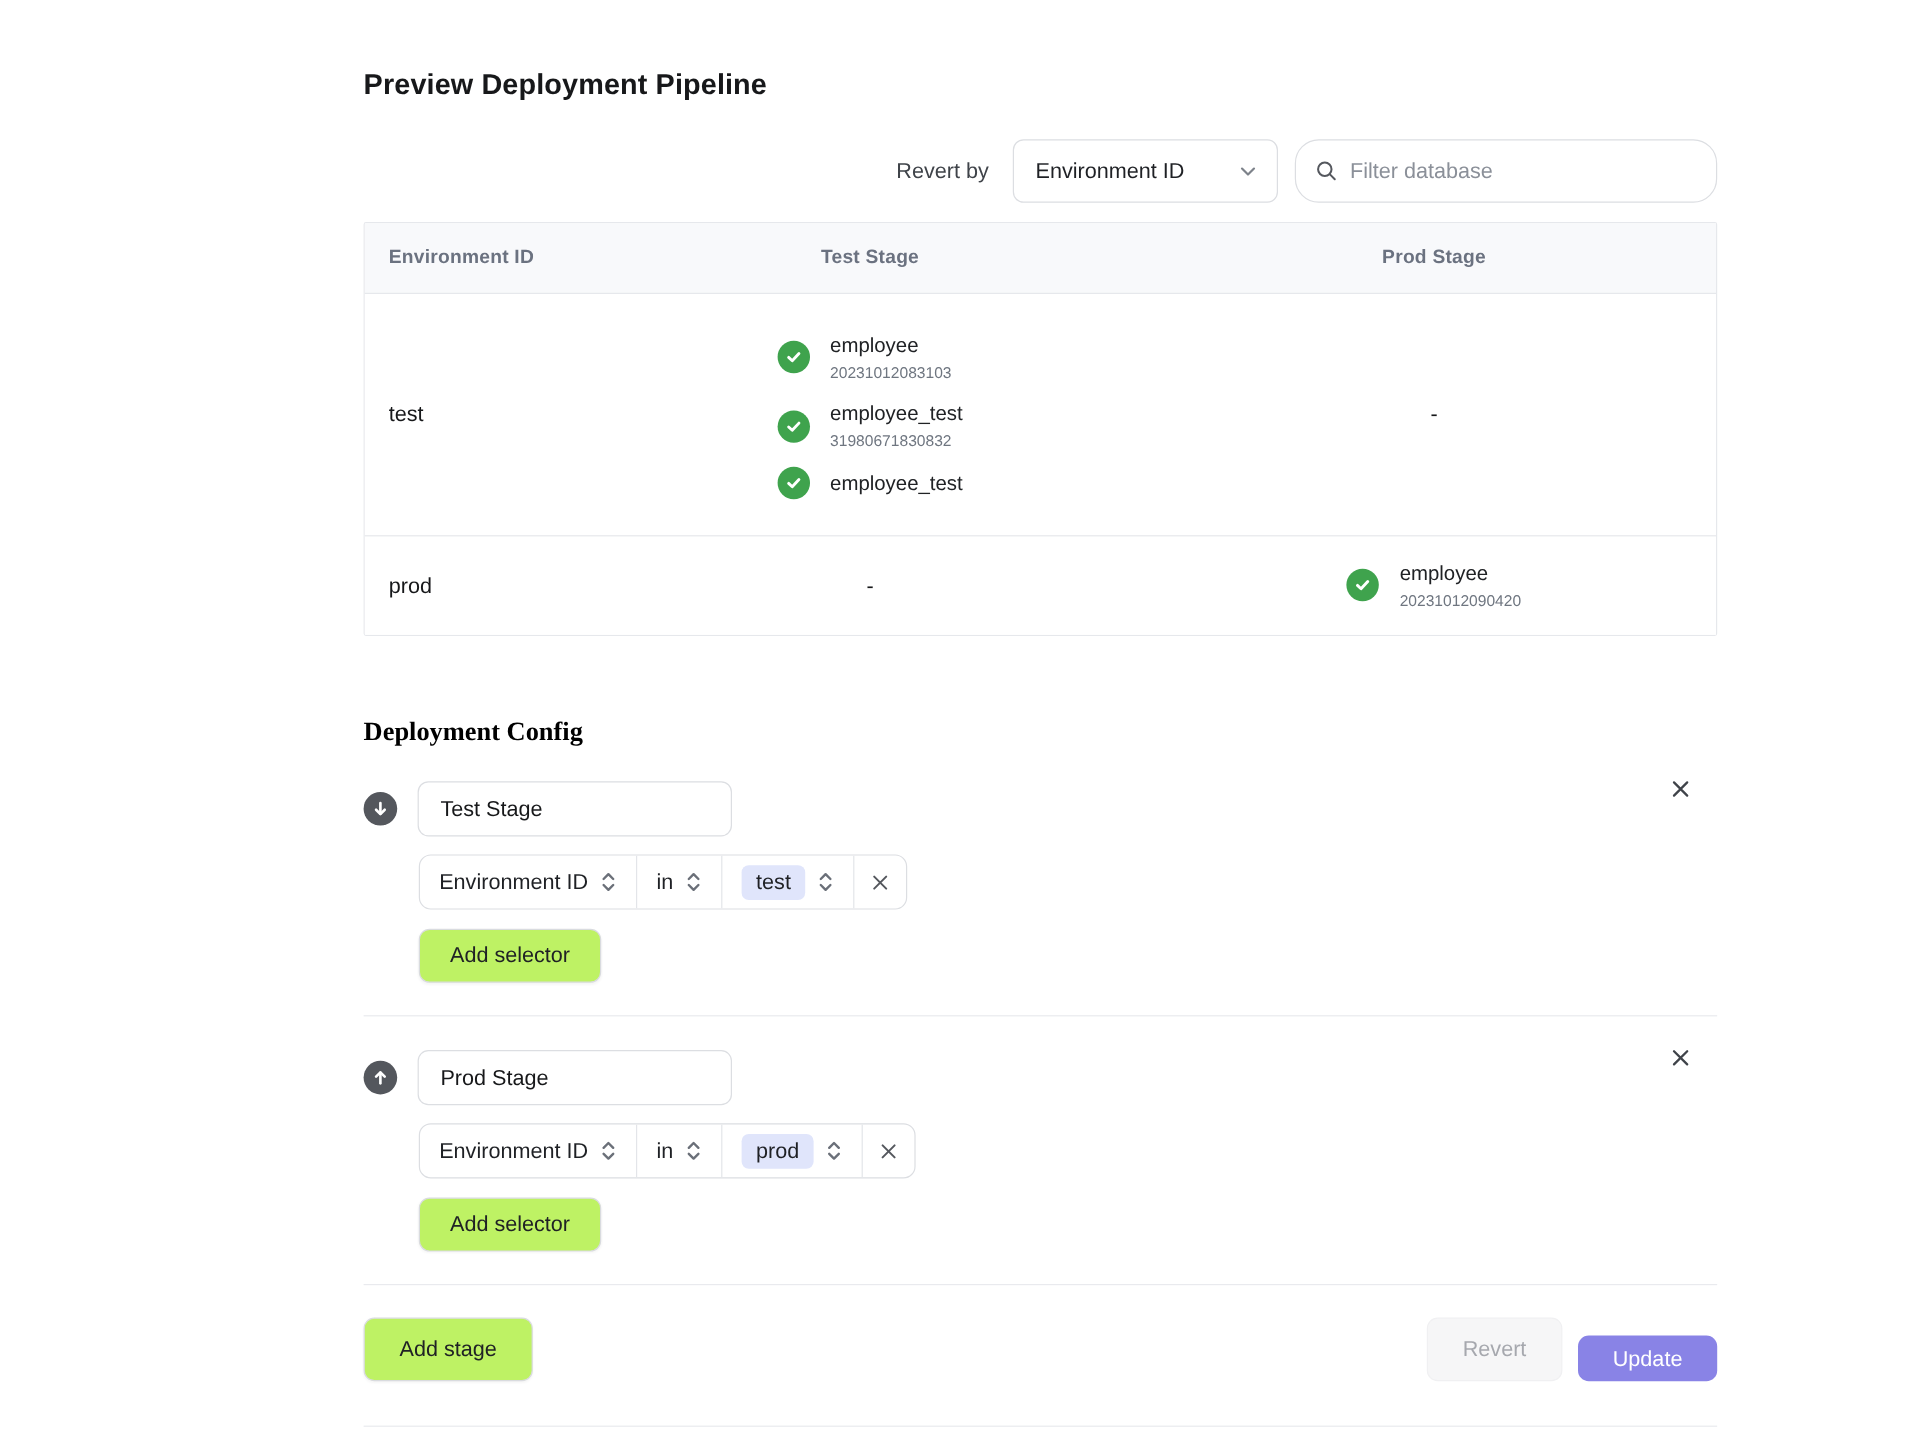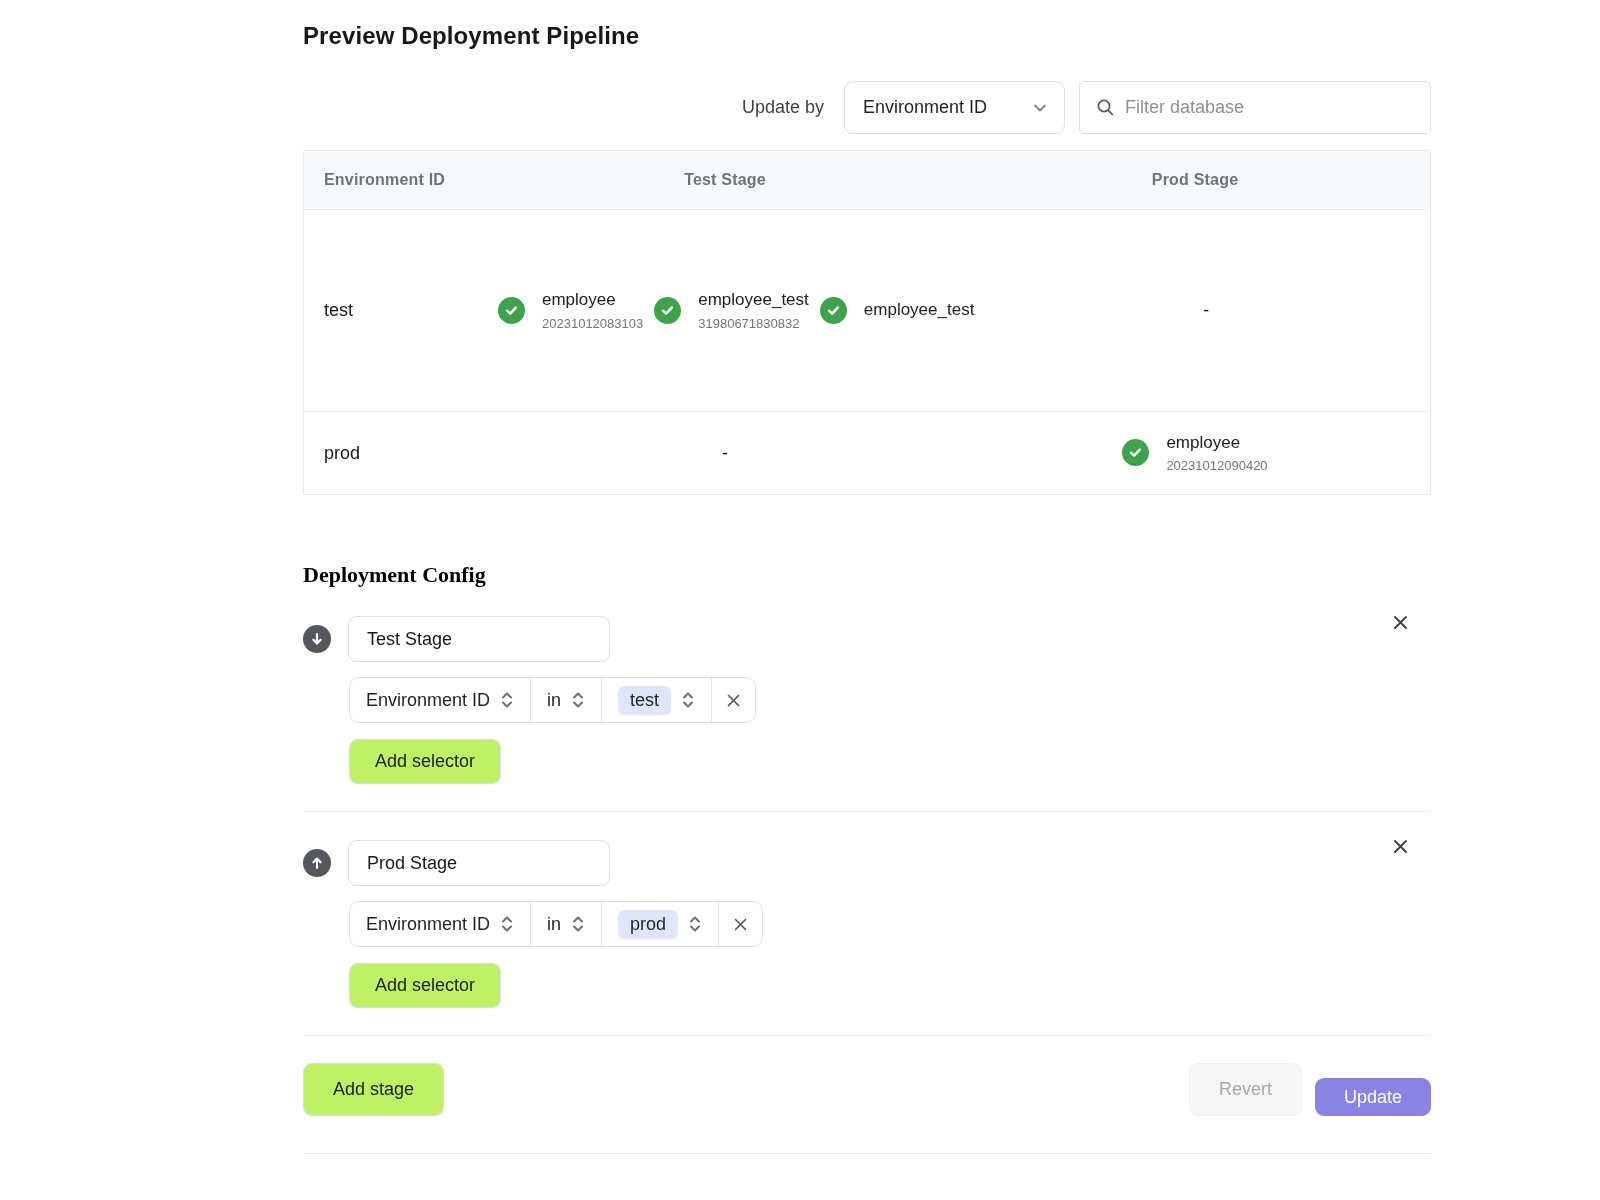--- a/index.html
+++ b/index.html
@@ -3,37 +3,37 @@
 <meta charset="utf-8">
 <style>
   * { box-sizing: border-box; margin: 0; padding: 0; }
   html, body { background: #ffffff; }
   body {
     width: 1600px; height: 1200px;
     font-family: "Liberation Sans", sans-serif;
     color: #1f2125;
     overflow: hidden;
   }
-  .page { margin-left: 303px; width: 1128px; padding-top: 22px; }
+  .page { margin-left: 303px; width: 1128px; padding-top: 22px; margin-top: 35px; }
 
   h1.page-title { font-size: 24px; font-weight: 700; letter-spacing: .1px; color: #17181a; }
 
   
   .toolbar { display: flex; align-items: center; justify-content: flex-end; margin-top: 31px; gap: 14px; }
   .group-by-label { font-size: 18px; color: #3f4349; margin-right: 6px; }
   .select {
     display: flex; align-items: center; justify-content: space-between;
     width: 221px; height: 53px; padding: 0 16px 0 18px;
     border: 1px solid #dcdee2; border-radius: 9px; background: #fff;
     font-size: 18px; color: #1f2125; cursor: pointer;
   }
   .filter {
     display: flex; align-items: center; gap: 10px;
     width: 352px; height: 53px; padding: 0 16px;
-    border: 1px solid #dcdee2; border-radius: 5px; background: #fff;
+    border: 1px solid #dcdee2; border-radius: 20px; background: #fff;
   }
   .filter input {
     border: none; outline: none; flex: 1; font-size: 18px;
     font-family: "Liberation Sans", sans-serif; color: #1f2125; background: transparent;
   }
   .filter input::placeholder { color: #8b9099; }
 
   
   .table { margin-top: 16px; border: 1px solid #e6e8ec; border-radius: 2px; }
   .trow { display: grid; grid-template-columns: 186px 1fr 1fr; align-items: center; }
@@ -41,21 +41,21 @@
   .thead .cell { font-size: 16px; font-weight: 700; color: #6b7280; letter-spacing: .2px; }
   .cell { padding: 0 8px; }
   .cell.first { padding-left: 20px; text-align: left; }
   .cell.center { text-align: center; }
   .tbody-row { background: #fff; }
   .tbody-row + .tbody-row { border-top: 1px solid #e6e8ec; }
   .row-test { height: 201px; }
   .row-prod { height: 83px; }
   .env-name { font-size: 18px; color: #17181a; }
   .dash { font-size: 18px; color: #17181a; }
-  .deploy-stack { display: inline-flex; flex-direction: row; gap: 11px; text-align: left; }
+  .deploy-stack { display: inline-flex; flex-direction: column; gap: 11px; text-align: left; }
   .deploy-item { display: flex; align-items: center; gap: 17px; }
   .check-badge {
     width: 27px; height: 27px; border-radius: 50%; flex: 0 0 27px;
     background: #3FA34D; display: flex; align-items: center; justify-content: center;
   }
   .deploy-text { display: flex; flex-direction: column; line-height: 1.55; }
   .deploy-name { font-size: 17px; color: #202225; }
   .deploy-version { font-size: 13px; color: #6f7680; }
   .deploy-version:empty { display: none; }
 
@@ -120,21 +120,21 @@
   .bottom-divider { border: none; border-top: 1px solid #e9eaee; margin-top: 37px; }
 </style>
 </head>
 <body>
 
 <div class="page">
 
   <h1 class="page-title">Preview Deployment Pipeline</h1>
 
   <div class="toolbar">
-    <span class="group-by-label">Update by</span>
+    <span class="group-by-label">Revert by</span>
     <div class="select">
       <span>Environment ID</span>
       <span style="display:flex;">
         <svg width="16" height="16" viewBox="0 0 16 16">
             <path d="M3 5.5 L8 10.5 L13 5.5" fill="none" stroke="#7d828a" stroke-width="1.8" stroke-linecap="round" stroke-linejoin="round"></path>
           </svg>
       </span>
     </div>
     <div class="filter">
       <span style="display:flex;">

